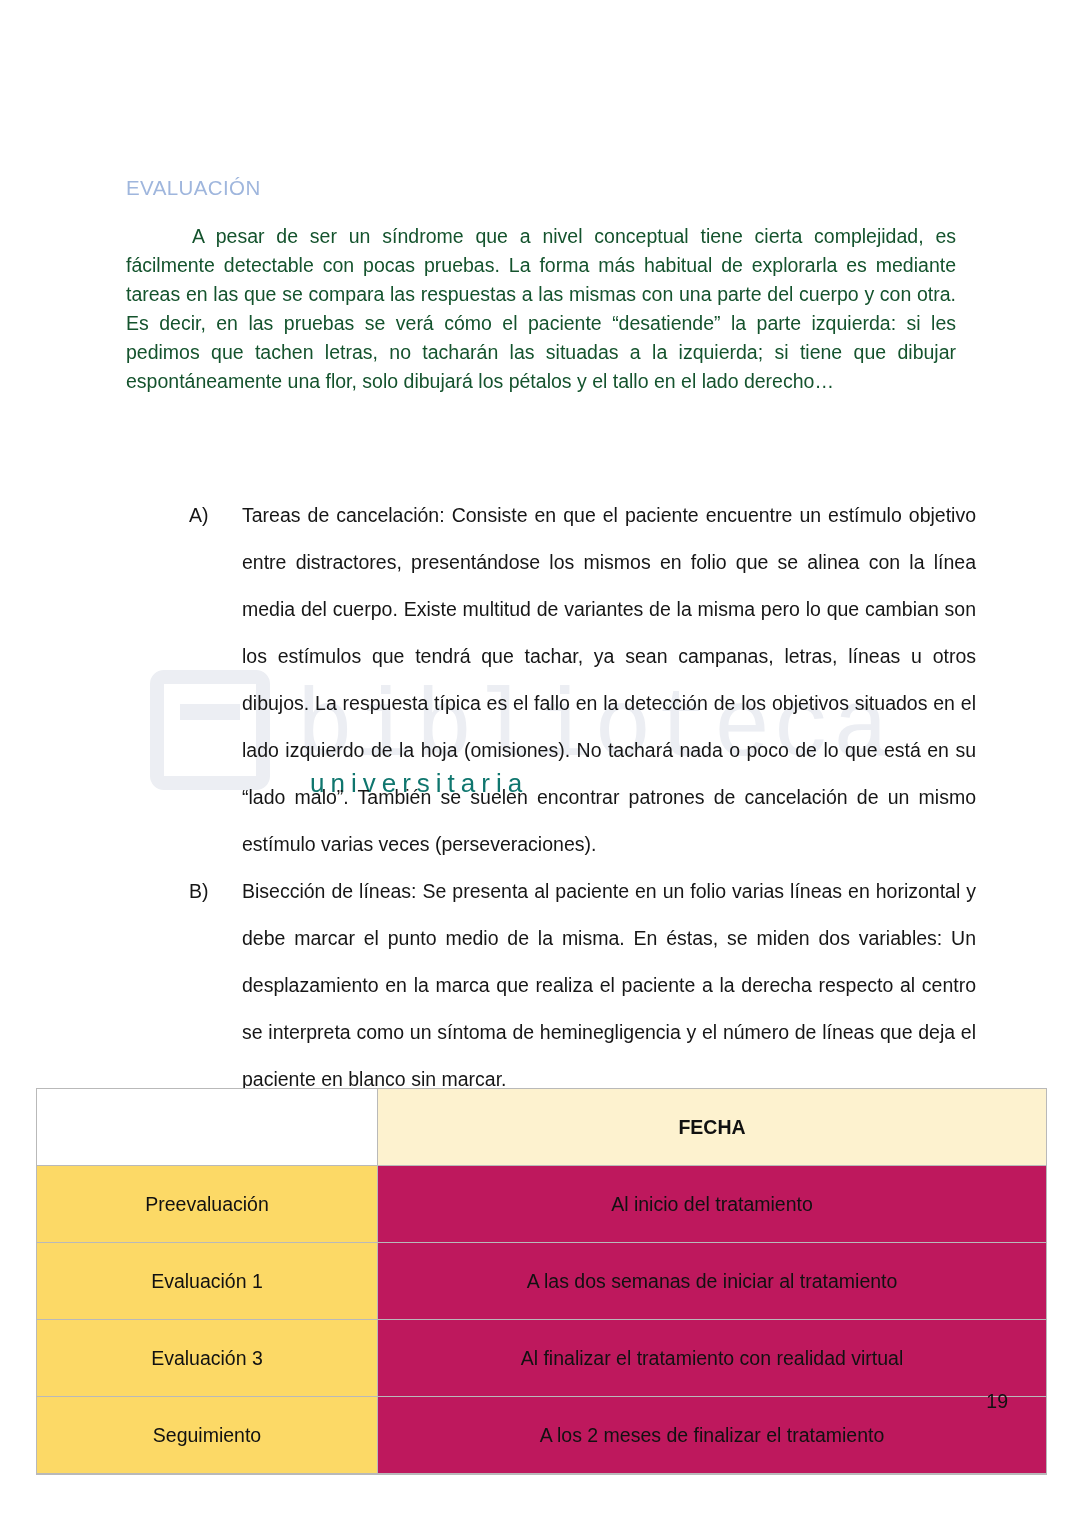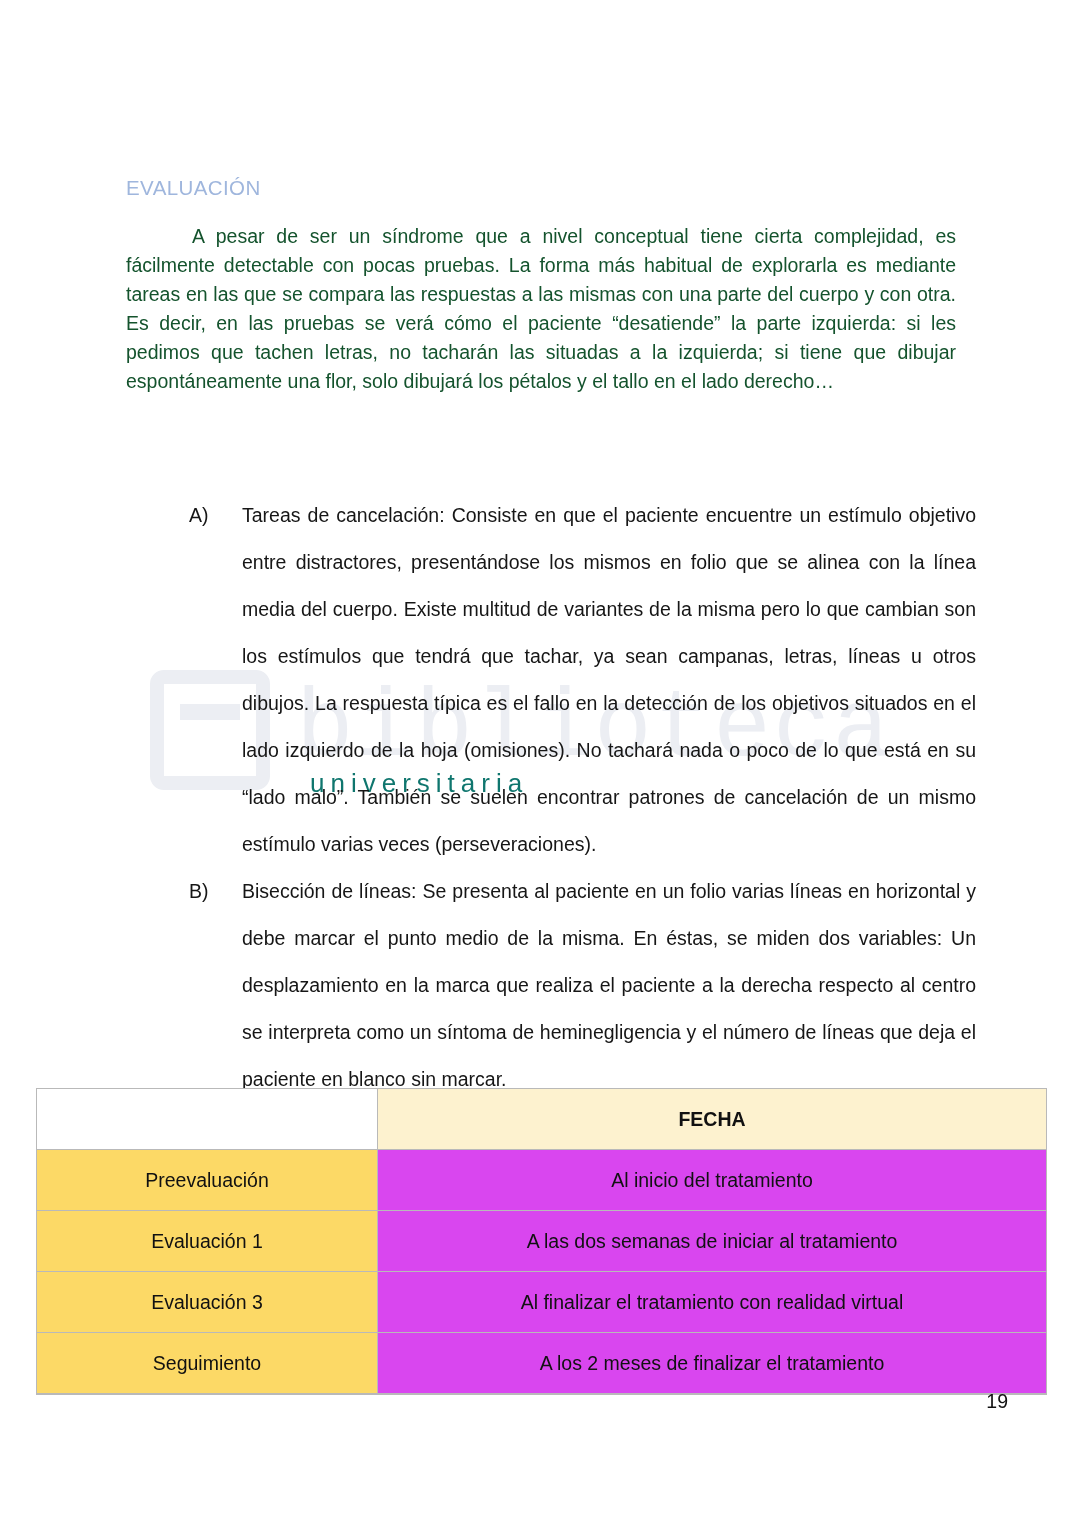--- a/index.html
+++ b/index.html
@@ -154,21 +154,21 @@
   table.sched {
     border-collapse: collapse;
     width: 100%;
     table-layout: fixed;
   }
   table.sched col.c1 { width: 341px; }
   table.sched col.c2 { width: 669px; }
 
   table.sched th, table.sched td {
     border: 1px solid #b9b9b9;
-    padding: 8px;
+    padding: 16px;
     vertical-align: middle;
   }
   th.hdr-blank {
     background: #ffffff;
     height: 44px;
     border-bottom: 3px solid #6d6d6d;
     border-top: 1px solid #b9b9b9;
   }
   th.hdr-fecha {
     background: #fdf2cf;
@@ -183,21 +183,21 @@
   td.label-cell {
     background: #fcd966;
     height: 44px;
     text-align: center;
     font-size: 19.5px;
     font-weight: normal;
     color: #111111;
     border-left: 2px solid #b9b9b9;
   }
   td.value-cell {
-    background: #d946ef;
+    background: #be185d;
     height: 44px;
     text-align: center;
     font-size: 19.5px;
     color: #111111;
     border-right: 2px solid #b9b9b9;
   }
   tr.last td { border-bottom: 2px solid #b9b9b9; }
 
   
   .page-number {

